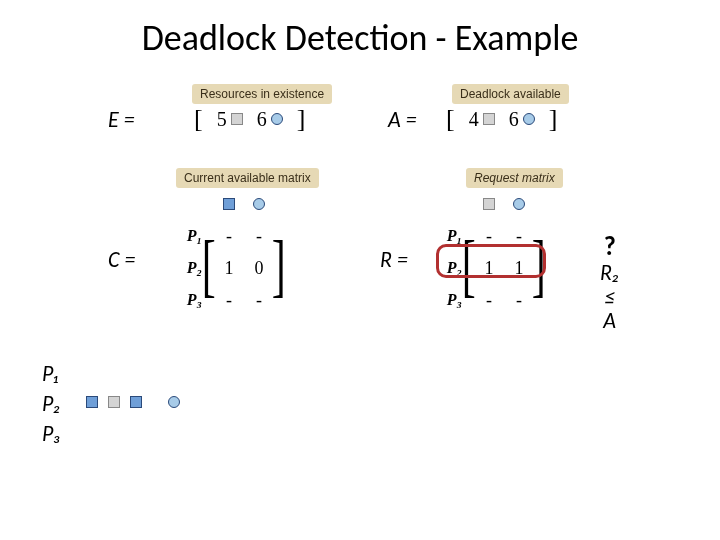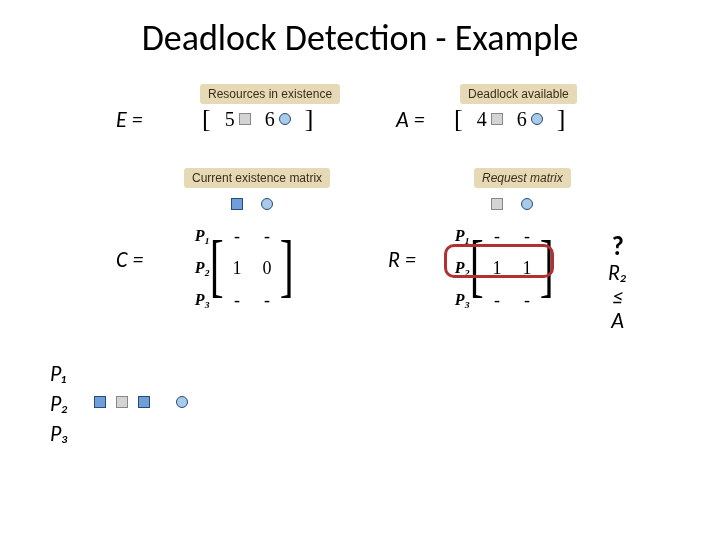--- a/index.html
+++ b/index.html
@@ -12,21 +12,21 @@
     position: relative;
     overflow: hidden;
   }
   .title {
     font-size: 36px;
     text-align: center;
     padding-top: 16px;
   }
   .stage {
     position: absolute;
-    left: 8px; top: 70px;
+    left: 0; top: 70px;
     width: 584px;
     height: 470px;
   }
 
   
   .pill {
     position: absolute;
     background: #e6d9b5;
     border-radius: 3px;
     font-size: 12px;
@@ -175,21 +175,21 @@
         <span>4</span>
         <span class="sq gray"></span>
       </span>
     <span class="vec-cell">
         <span>6</span>
         <span class="ci"></span>
       </span>
     <span class="brkt">]</span>
   </div>
 
-  <div class="pill" style="left:176px; top:98px;">Current existence matrix</div>
+  <div class="pill" style="left:176px; top:98px;">Current available matrix</div>
   <div class="pill" style="left:466px; top:98px;font-style:italic;">Request matrix</div>
 
   <div class="eq-label" style="left:108px; top:176px;">C =</div>
   <div class="matrix" style="left:180px; top:118px;">
     <span></span>
       <span></span>
     <span class="head-sq"><span class="sq"></span></span>
     <span class="head-ci"><span class="ci"></span></span>
     <span></span>
 

